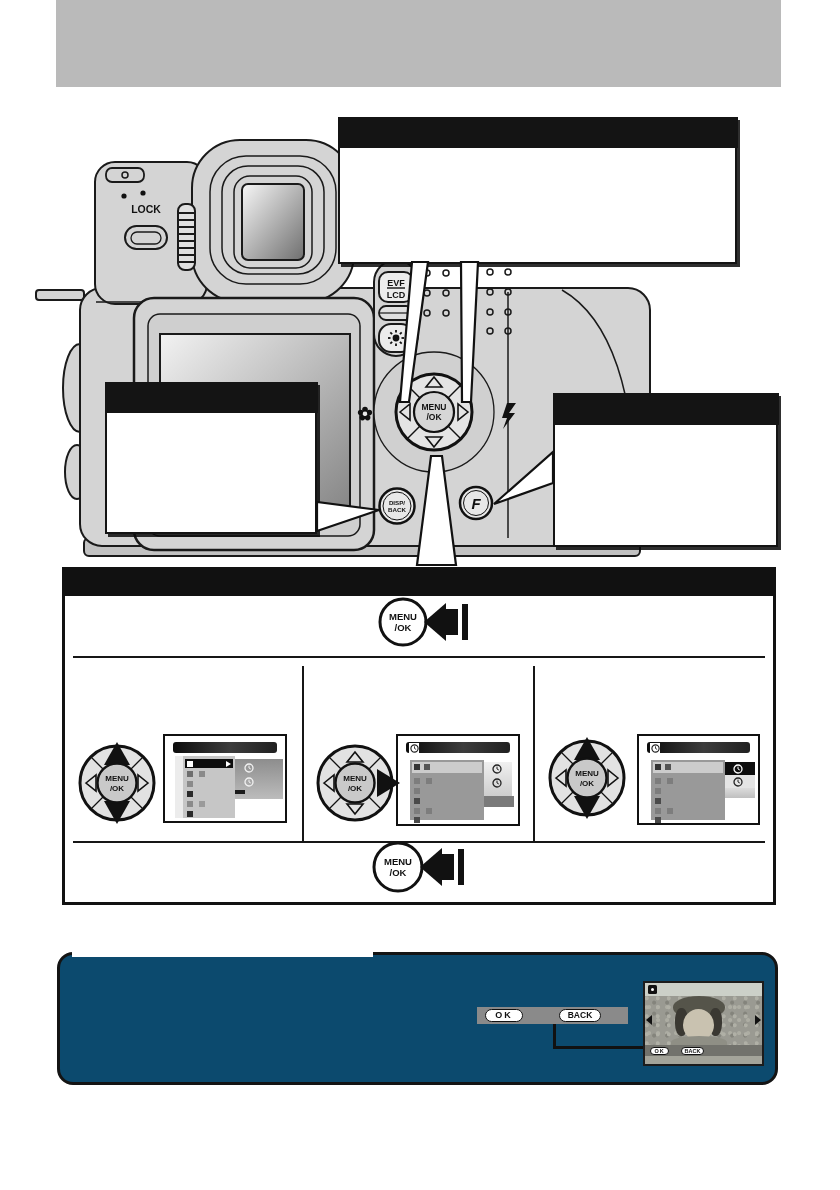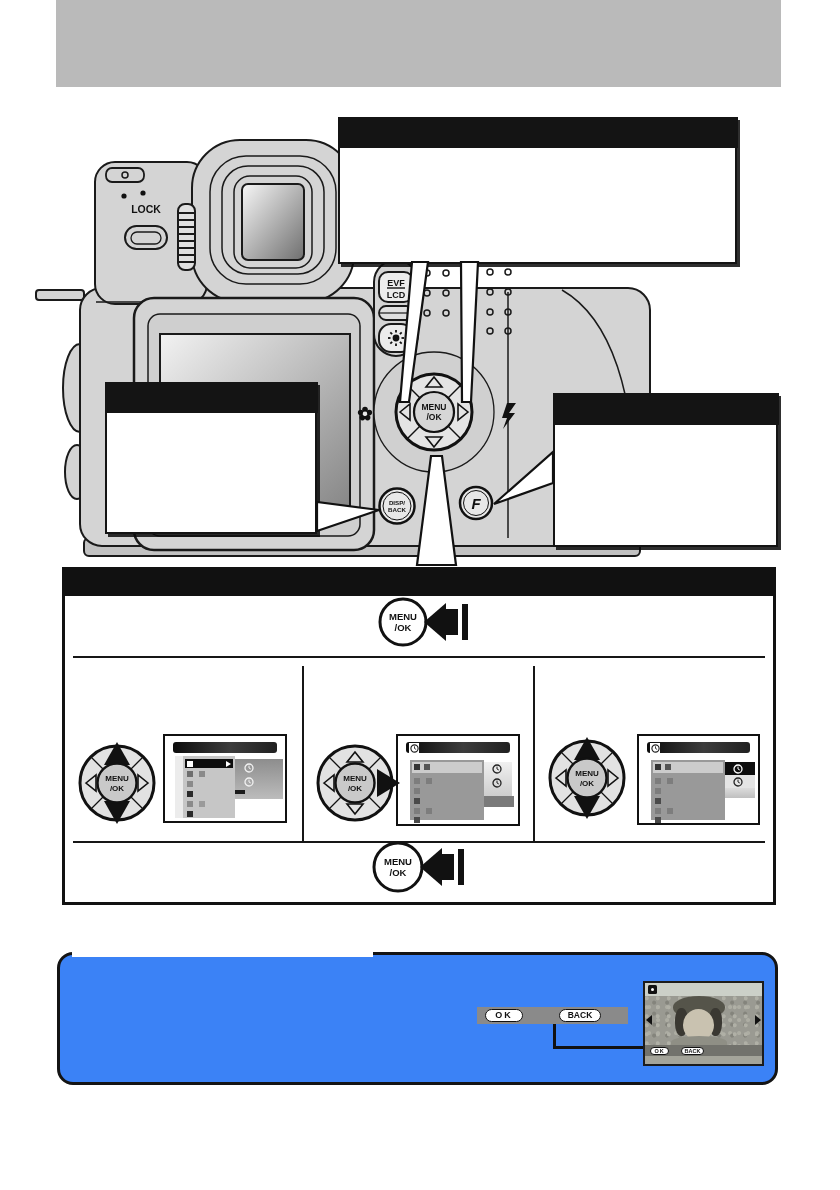--- a/index.html
+++ b/index.html
@@ -18,21 +18,21 @@
   .vdiv{position:absolute;background:#161616;width:2px;}
   
   .scr{position:absolute;background:#fff;border:2px solid #111;box-sizing:border-box;}
   .scr .topbar{position:absolute;height:11px;border-radius:3px;
                background:linear-gradient(90deg,#0c0c0c,#3c3c3c 55%,#202020);}
   .mrow{position:absolute;height:9px;}
   .micon{position:absolute;width:6px;height:6px;top:1.5px;}
   .clock{position:absolute;line-height:0;}
   
   #note{position:absolute;left:57px;top:952px;width:721px;height:133px;
-        border:3px solid #141414;border-radius:16px;box-sizing:border-box;background:#3b82f6;}
+        border:3px solid #141414;border-radius:16px;box-sizing:border-box;background:#0c4a6e;}
   .pill{position:absolute;background:#fff;border:1.5px solid #111;border-radius:8px;
         display:flex;align-items:center;justify-content:center;
         font-weight:bold;color:#111;box-sizing:border-box;}
   
   #thumb{position:absolute;border:2px solid #1c1c1c;background:#9a9a92;overflow:hidden;}
   .tri-left{width:0;height:0;border-top:5px solid transparent;border-bottom:5px solid transparent;
             border-right:6px solid #111;}
   .tri-right{width:0;height:0;border-top:5px solid transparent;border-bottom:5px solid transparent;
              border-left:6px solid #111;}
   svg text{font-family:"Liberation Sans","DejaVu Sans",sans-serif;}

